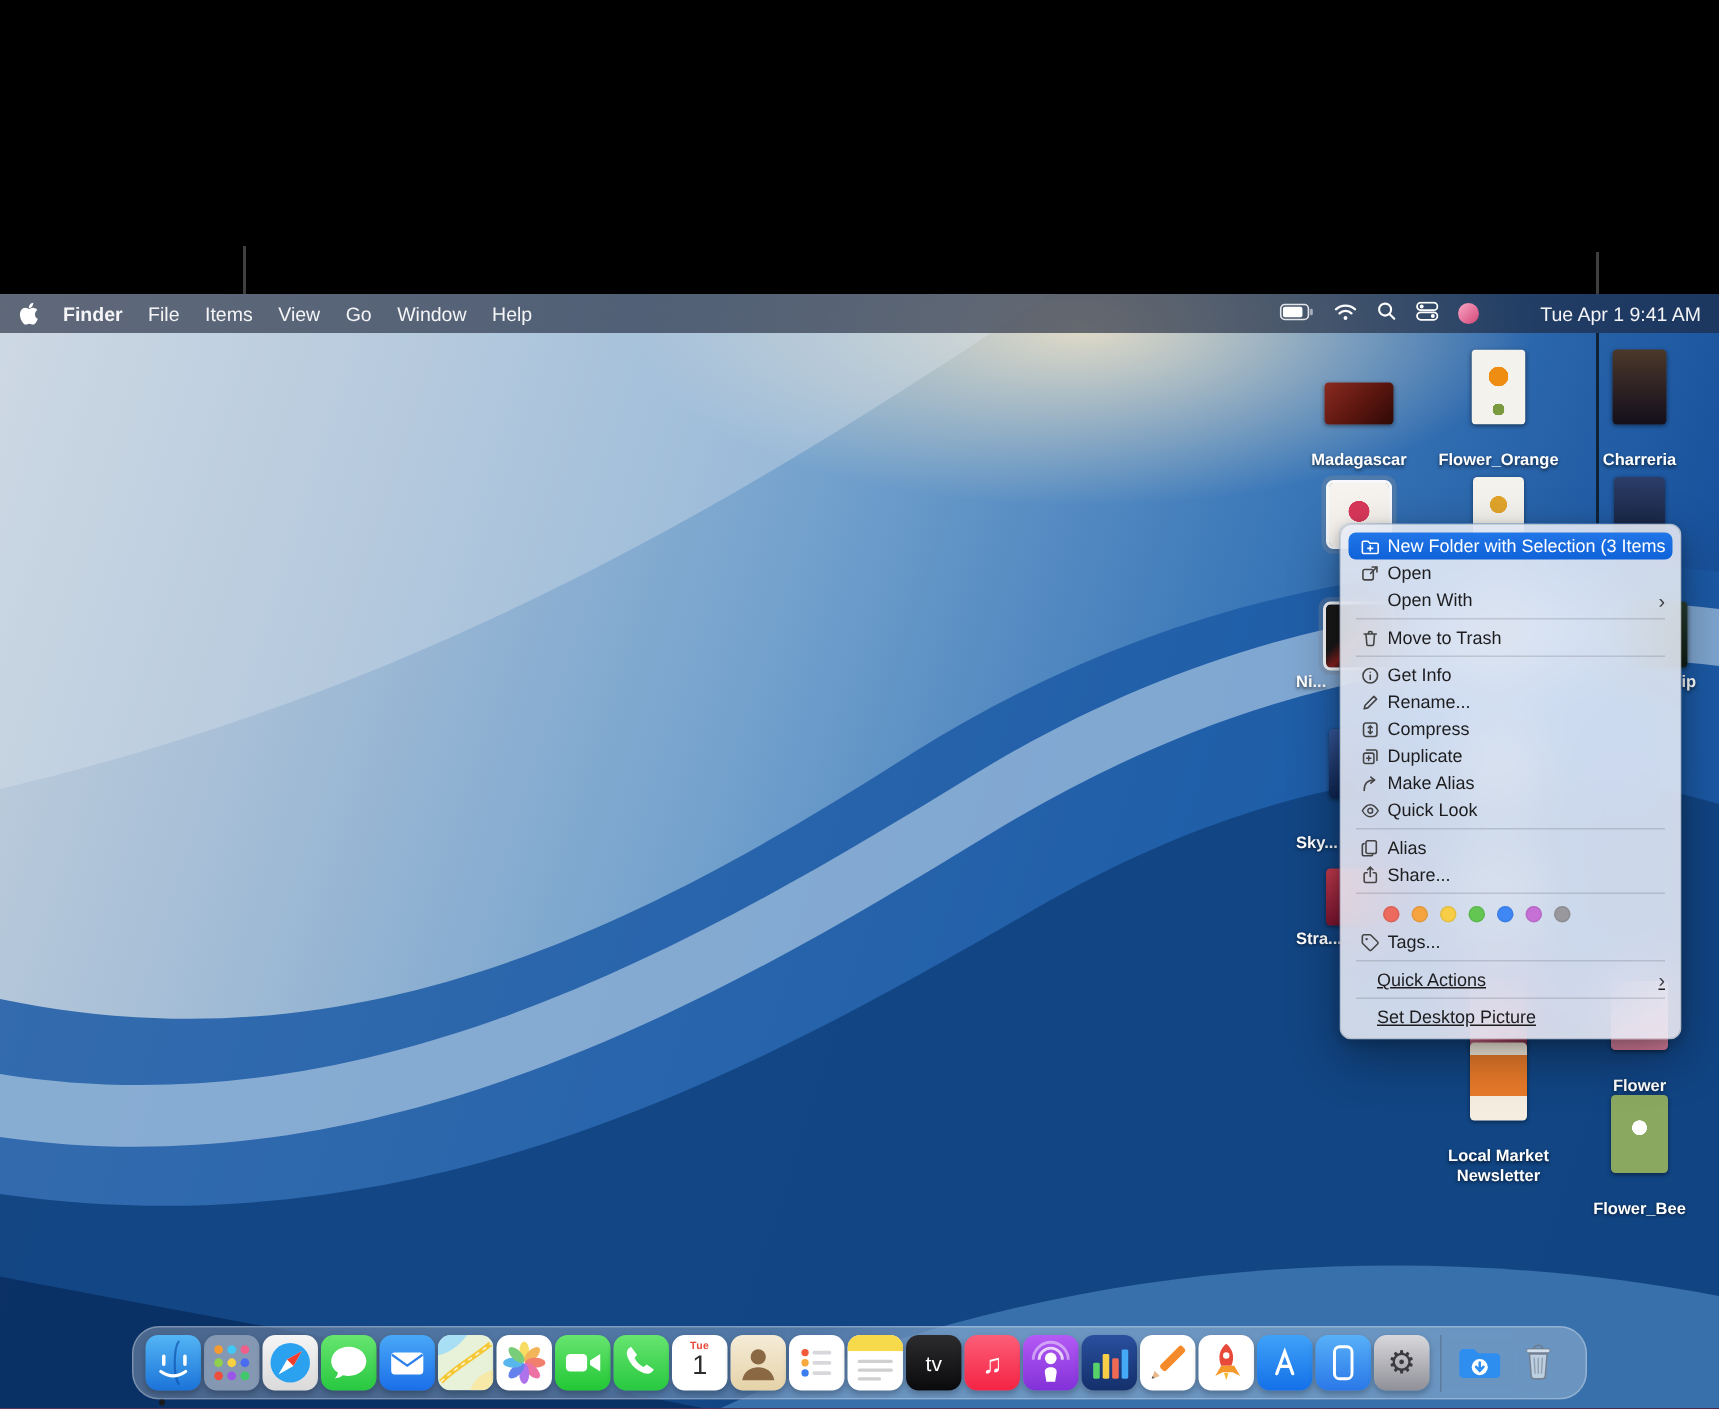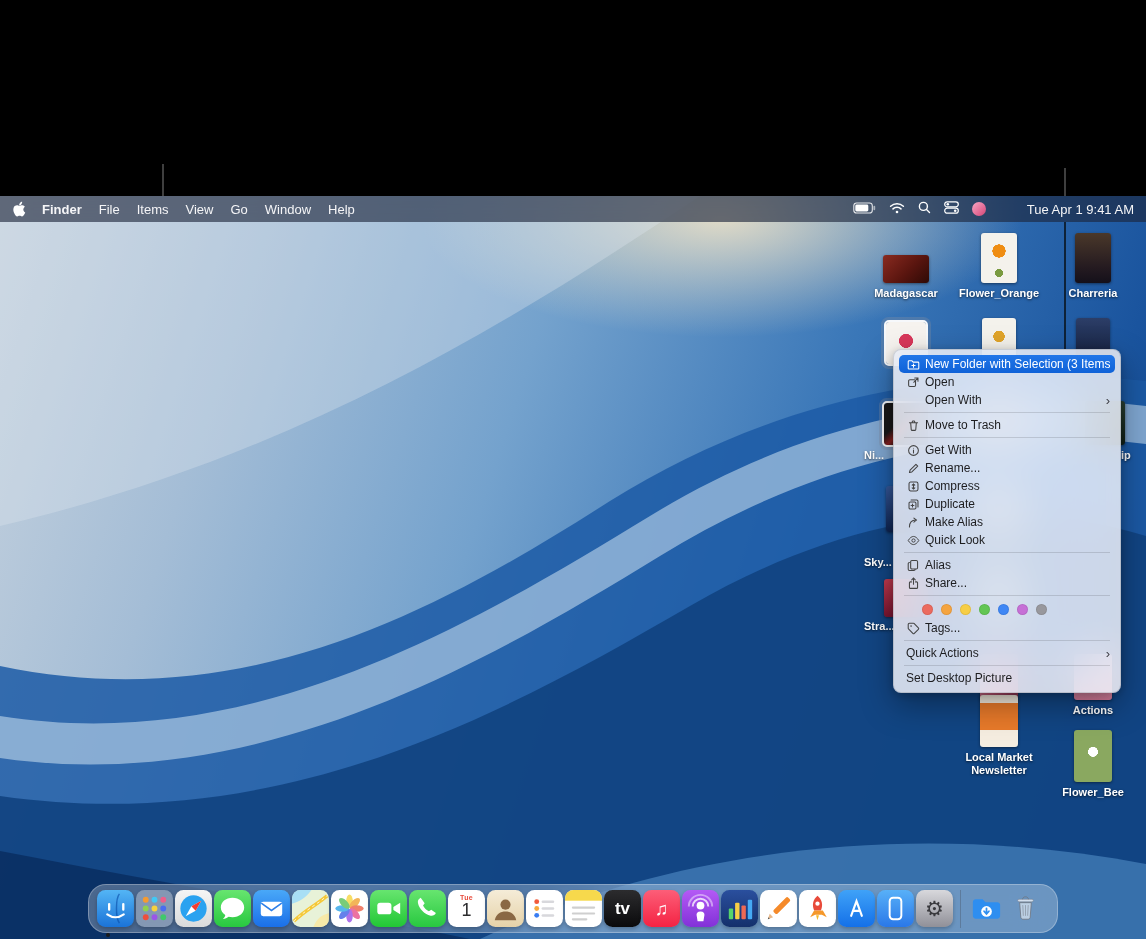--- a/index.html
+++ b/index.html
@@ -29,21 +29,21 @@
   .avatar{width:14px;height:14px;border-radius:50%;background:linear-gradient(135deg,#f8a8c4,#e0628f 70%,#c8486f);}
   .clock{white-space:nowrap;margin-left:28px;}
 
   
   .dicon{position:absolute;width:80px;display:flex;flex-direction:column;align-items:center;z-index:3;}
   .slot{height:54px;display:flex;align-items:flex-end;justify-content:center;}
   .thumb{border-radius:3px;box-shadow:0 1px 3px rgba(0,0,0,0.45);}
   .sel .thumb{outline:2px solid rgba(255,255,255,0.95);
               box-shadow:0 0 0 5px rgba(130,140,160,0.35),0 1px 3px rgba(0,0,0,0.4);}
   .dlabel{font-size:11px;font-weight:700;color:#fff;text-shadow:0 1px 2.5px rgba(0,0,0,0.65);
-          text-align:center;margin-top:4px;line-height:1.18;}
+          text-align:center;margin-top:18px;line-height:1.18;}
   .frag{position:absolute;margin:0;z-index:3;}
   .pill{background:#0a63d8;border-radius:8px;padding:1px 7px;text-shadow:none;}
 
   .tn-mad{width:46px;height:28px;background:linear-gradient(135deg,#8a2b20,#5a150f 55%,#2e0a06);}
   .tn-fo{width:36px;height:50px;background:radial-gradient(circle 10px at 50% 36%,#ef8d12 65%,rgba(0,0,0,0) 67%),radial-gradient(circle 6px at 50% 80%,#7a9a40 65%,rgba(0,0,0,0) 67%),#f4f2ec;}
   .tn-cha{width:36px;height:50px;background:linear-gradient(180deg,#4a382a,#241a20 70%,#14101a);}
   .tn-r2a{width:40px;height:42px;background:radial-gradient(circle 11px at 50% 45%,#d8375a 62%,rgba(0,0,0,0) 65%),#f6f3ef;}
   .tn-r2b{width:34px;height:46px;background:radial-gradient(circle 9px at 50% 40%,#e0a42a 62%,rgba(0,0,0,0) 65%),#f4f2ec;}
   .tn-r2c{width:34px;height:46px;background:linear-gradient(180deg,#2c3e68,#111c38);}
   .tn-r3a{width:44px;height:42px;background:linear-gradient(135deg,#181818 38%,#8a1f1f 52%,#1a1a1a 66%);}
@@ -66,38 +66,38 @@
     box-shadow:0 12px 32px rgba(0,0,0,0.35),0 2px 8px rgba(0,0,0,0.2);
     font-size:12px;color:#1d1d1f;}
   .ci{height:18px;display:flex;align-items:center;padding:0 10px 0 11px;gap:3px;cursor:default;}
   .cicon{width:17px;display:flex;justify-content:center;align-items:center;flex:0 0 17px;}
   .cicon svg{display:block;}
   .cit{white-space:nowrap;overflow:hidden;}
   .chev{margin-left:auto;color:#3c3c43;font-size:13px;line-height:1;}
   .ci.hl{background:linear-gradient(180deg,#2176e8,#0f62d8);border-radius:5px;margin:0 5px;
          padding:0 5px 0 6px;color:#fff;}
   .ci.hl .cicon svg *{stroke:#fff;}
-  .ci.plain{padding-left:12px;}
+  .ci.plain{padding-left:24px;text-decoration:underline;}
   .csep{height:1px;background:rgba(60,60,67,0.18);margin:3px 10px;}
   .ci.tags{height:20px;padding-left:28px;gap:8px;}
   .tagdot{width:11px;height:11px;border-radius:50%;display:inline-block;box-shadow:inset 0 0 0 1px rgba(0,0,0,0.08);}
 
   
   .dock{position:absolute;left:88px;top:884px;width:970px;height:49px;z-index:12;box-sizing:border-box;
     background:rgba(245,248,252,0.28);backdrop-filter:blur(20px);
     border:1px solid rgba(255,255,255,0.28);border-radius:18px;
     display:flex;align-items:center;padding:0 8px;gap:2px;}
   .dk{width:37px;height:37px;border-radius:8.5px;position:relative;flex:0 0 37px;
       display:flex;align-items:center;justify-content:center;overflow:hidden;
       box-shadow:0 2px 4px rgba(0,0,0,0.25);}
   .dk.flat{background:transparent;box-shadow:none;overflow:visible;}
   .dksep{width:1px;height:38px;background:rgba(70,75,90,0.35);margin:0 5px;flex:0 0 1px;}
   .cal-t{position:absolute;top:4px;left:0;right:0;text-align:center;font-size:7px;font-weight:700;color:#e8493a;letter-spacing:.3px;}
   .cal-d{position:absolute;top:10px;left:0;right:0;text-align:center;font-size:18px;color:#2c2c2e;font-weight:400;}
-  .tv-t{color:#fff;font-weight:700;font-size:17px;letter-spacing:0;}
+  .tv-t{color:#fff;font-weight:400;font-size:14px;letter-spacing:0;}
   .glyph{color:#fff;font-size:18px;line-height:1;}
   .run-dot{position:absolute;left:106px;top:933px;width:4px;height:4px;border-radius:50%;background:#1a1a1a;z-index:13;}
 </style>
 </head>
 <body>
 
 <div class="stage">
 
   <div class="desktop">
     <svg class="waves" viewBox="0 0 1146 743" preserveAspectRatio="none">
@@ -243,21 +243,21 @@
   <div class="dicon" style="left:959px;top:646px">
     <div class="slot">
         <div class="thumb tn-insp"></div>
       </div>
     <div class="dlabel">Inspo1</div>
   </div>
   <div class="dicon" style="left:1053px;top:646px">
     <div class="slot">
         <div class="thumb tn-flw"></div>
       </div>
-    <div class="dlabel">Actions</div>
+    <div class="dlabel">Flower</div>
   </div>
 
   <div class="dicon" style="left:954px;top:693px;width:90px">
     <div class="slot">
         <div class="thumb tn-lmn"></div>
       </div>
     <div class="dlabel" style="width:82px">Local Market Newsletter</div>
   </div>
   <div class="dicon" style="left:1053px;top:728px">
     <div class="slot">
@@ -301,21 +301,21 @@
     </div>
     <div class="csep"></div>
     <div class="ci">
       <span class="cicon">
         <svg width="13" height="13" viewBox="0 0 16 16" fill="none" stroke="#444" stroke-width="1.3" stroke-linecap="round">
             <circle cx="8" cy="8" r="6"></circle>
             <path d="M8 7.5V11"></path>
             <circle cx="8" cy="5.2" r="0.6" fill="#444" stroke="none"></circle>
           </svg>
       </span>
-      <span class="cit">Get With</span>
+      <span class="cit">Get Info</span>
     </div>
     <div class="ci">
       <span class="cicon">
         <svg width="13" height="13" viewBox="0 0 16 16" fill="none" stroke="#444" stroke-width="1.3" stroke-linejoin="round">
             <path d="M3 13l.8-3L11 2.8l2.2 2.2L6 12.2 3 13z"></path>
           </svg>
       </span>
       <span class="cit">Rename...</span>
     </div>
     <div class="ci">

